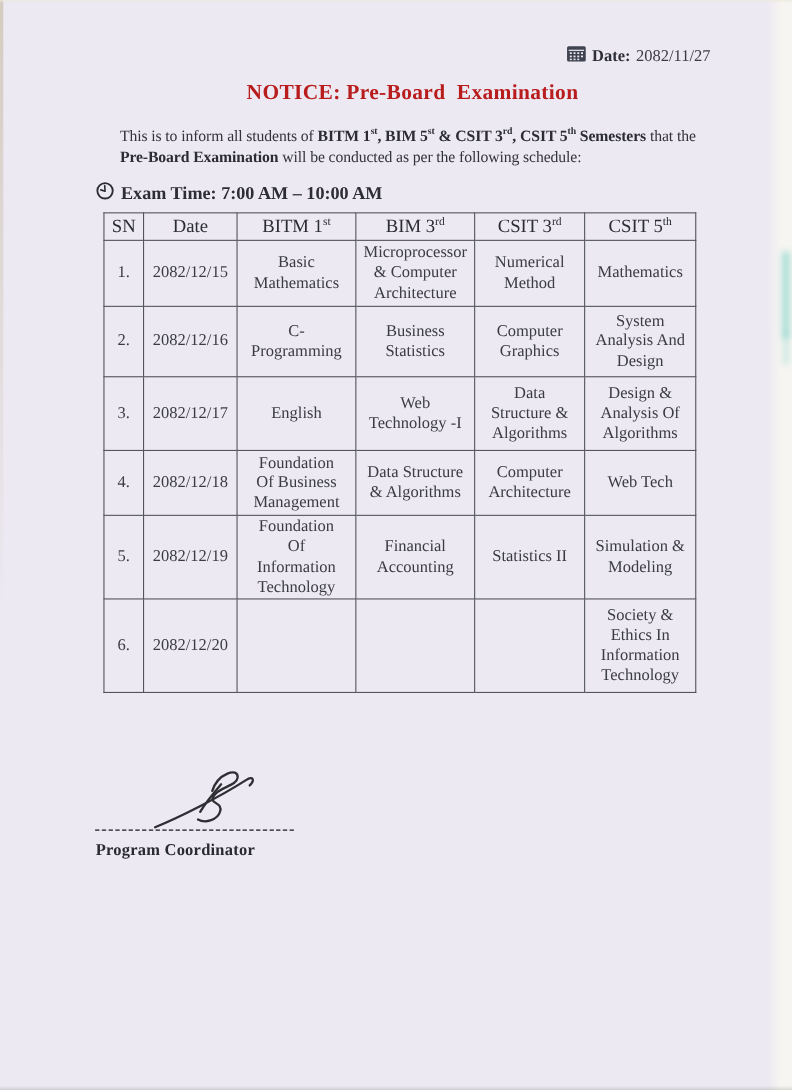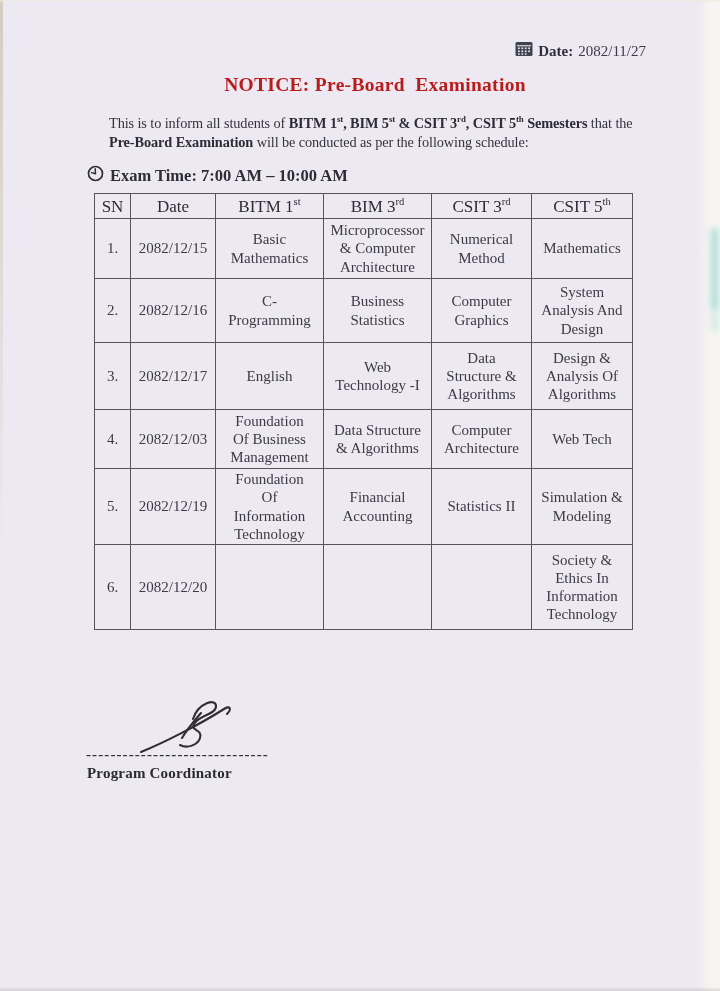--- a/index.html
+++ b/index.html
@@ -204,21 +204,21 @@
 Technology -I</td>
         <td>Data
 Structure &amp;
 Algorithms</td>
         <td>Design &amp;
 Analysis Of
 Algorithms</td>
       </tr>
       <tr class="r3">
         <td>4.</td>
-        <td>2082/12/03</td>
+        <td>2082/12/18</td>
         <td>Foundation
 Of Business
 Management</td>
         <td>Data Structure
 &amp; Algorithms</td>
         <td>Computer
 Architecture</td>
         <td>Web Tech</td>
       </tr>
       <tr class="r4">

